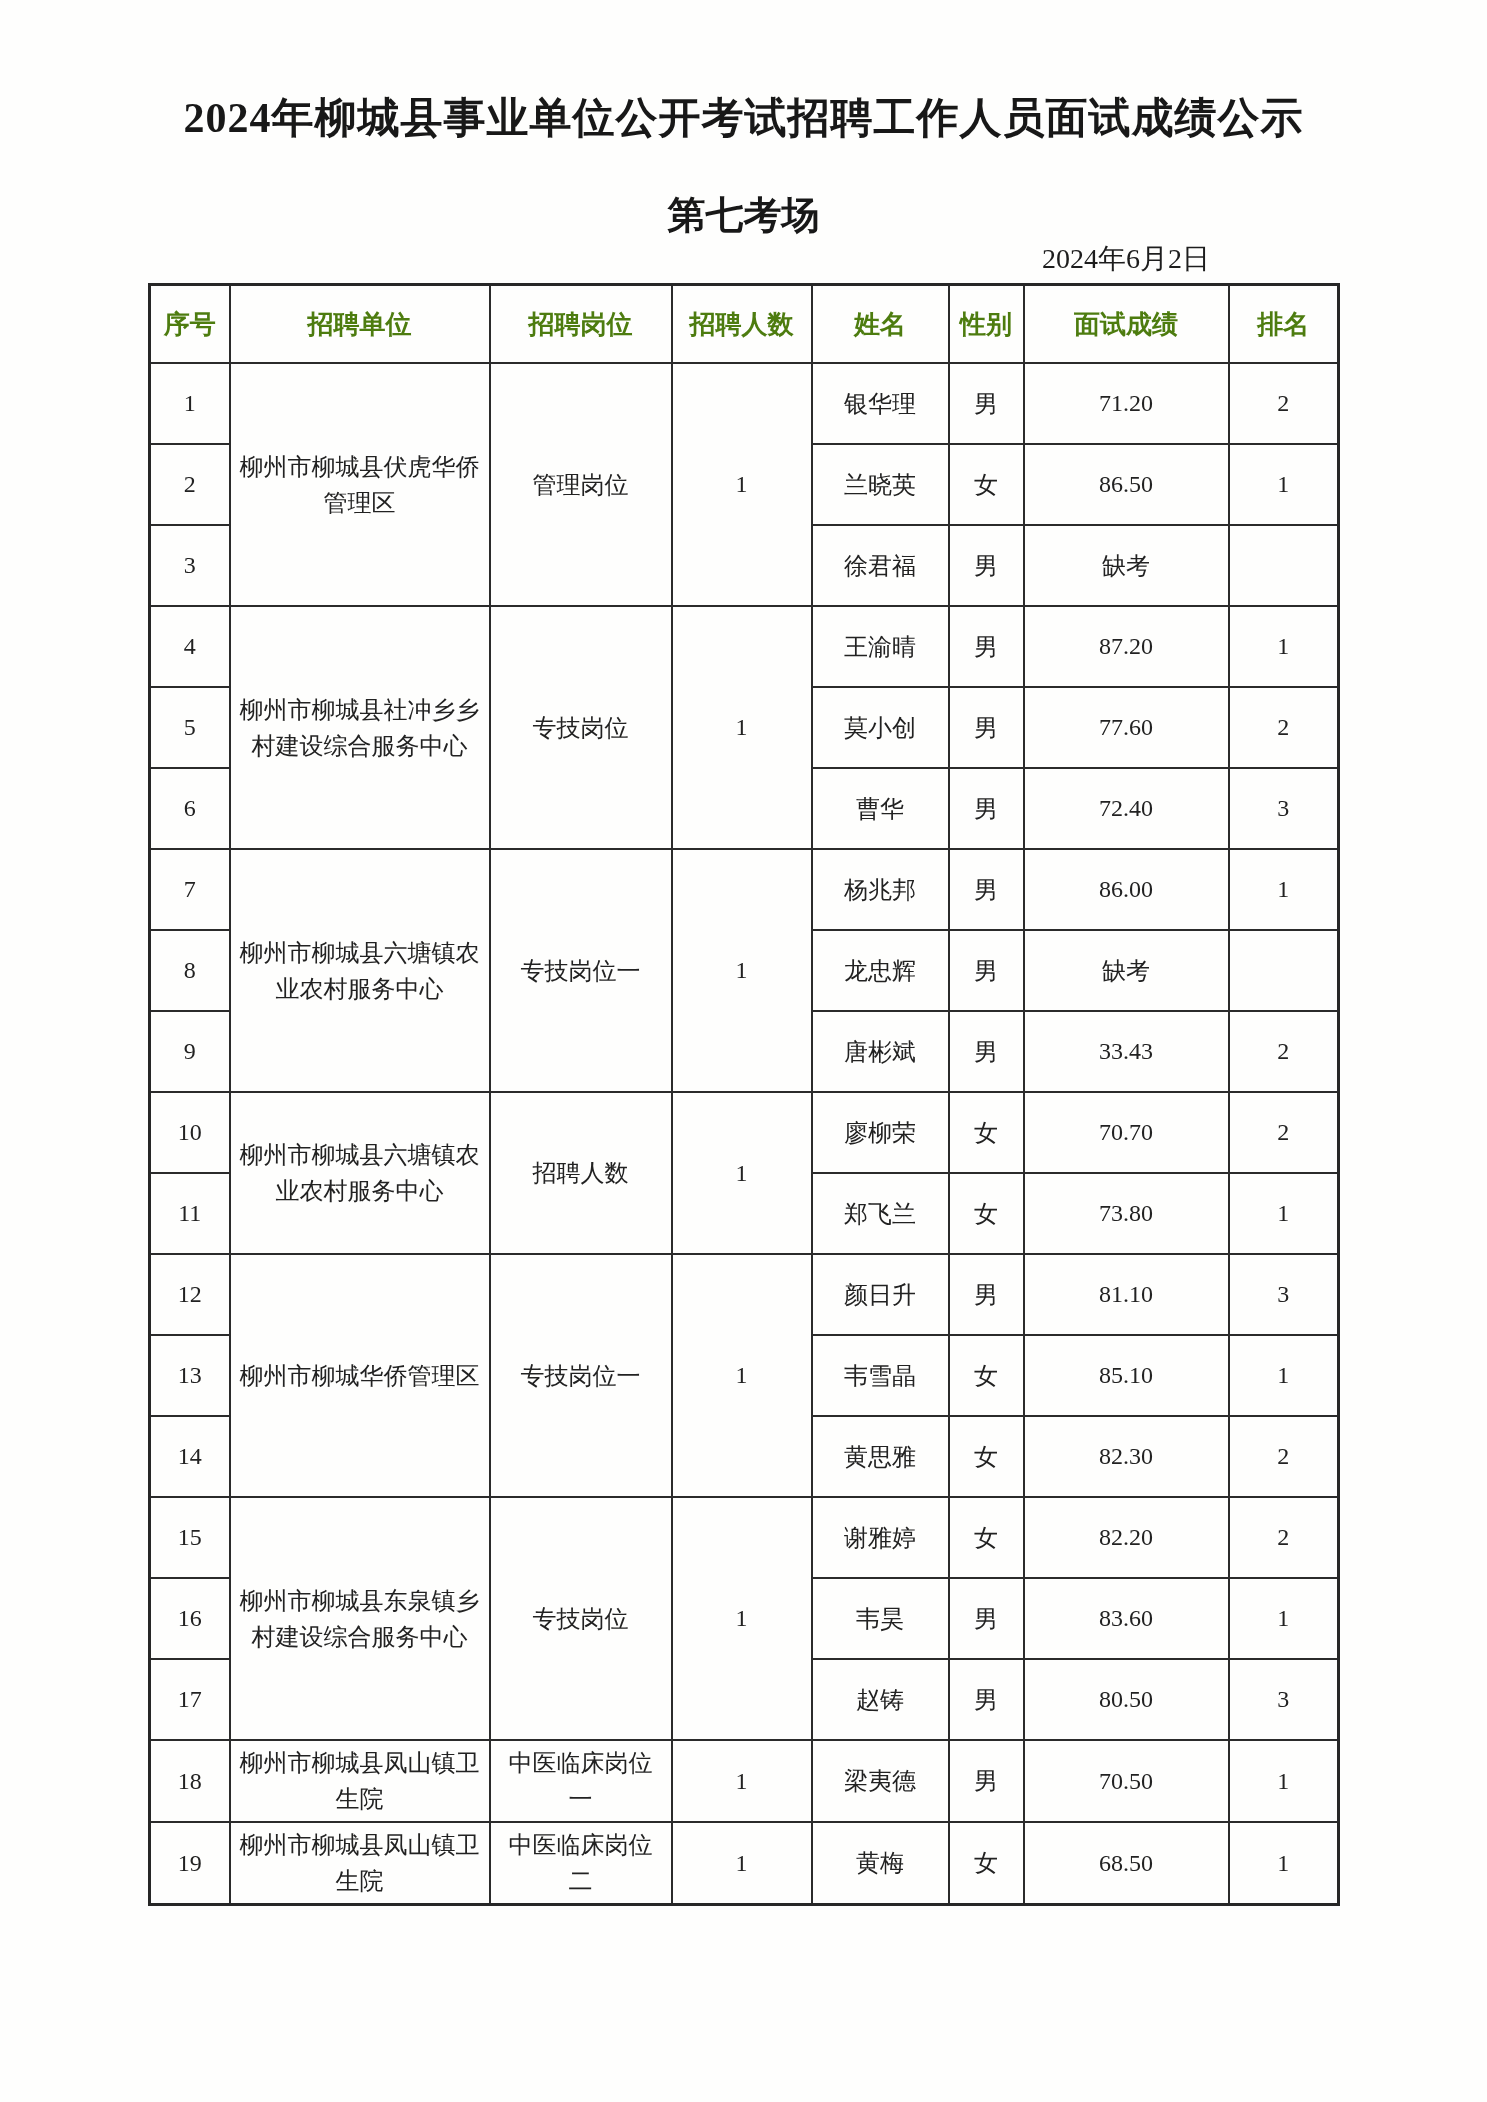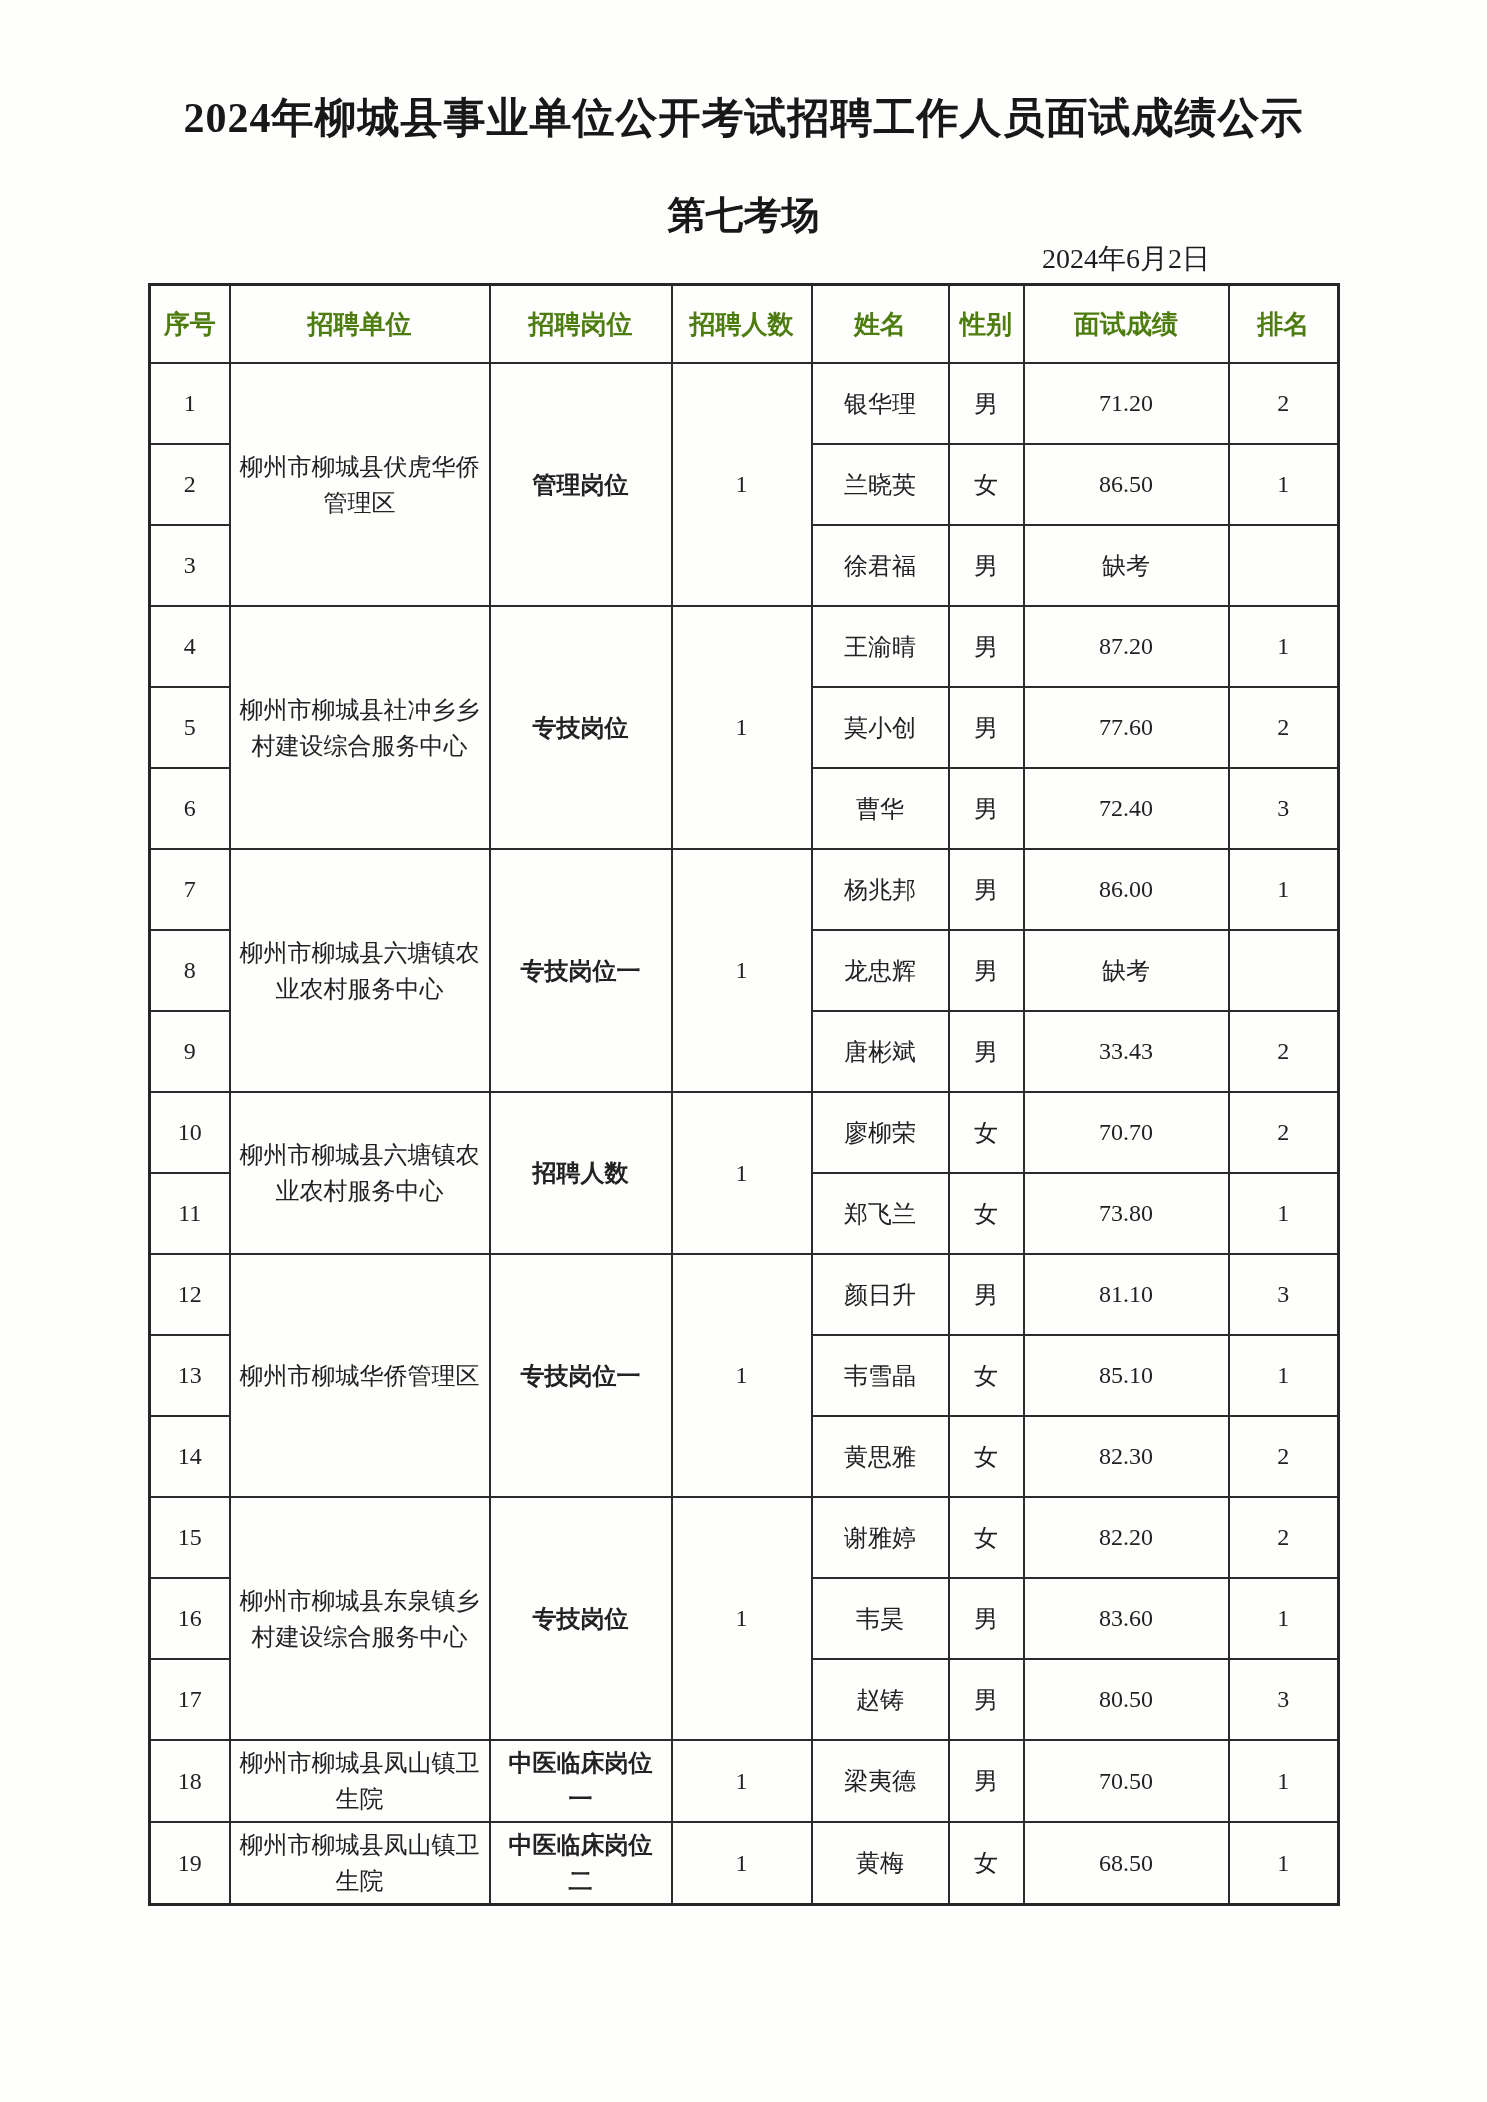--- a/index.html
+++ b/index.html
@@ -65,21 +65,21 @@
     overflow: hidden;
   }
   table.results th {
     font-size: 26px;
     font-weight: bold;
     height: 68px;
     color: #4d7c0f;
   }
   table.results td { font-size: 24px; height: 71px; }
   td.unit-cell { padding: 4px 20px; line-height: 1.5; }
-  td.pos-cell  { padding: 4px 10px; line-height: 1.5; font-weight: bold; }
+  td.pos-cell  { padding: 4px 10px; line-height: 1.5; }
   tr.data-row  { height: 79px; }
 </style>
 </head>
 <body>
 
 <div class="page">
 
   <div class="doc-title">2024年柳城县事业单位公开考试招聘工作人员面试成绩公示</div>
   <div class="doc-subtitle">第七考场</div>
   <div class="doc-date">2024年6月2日</div>

